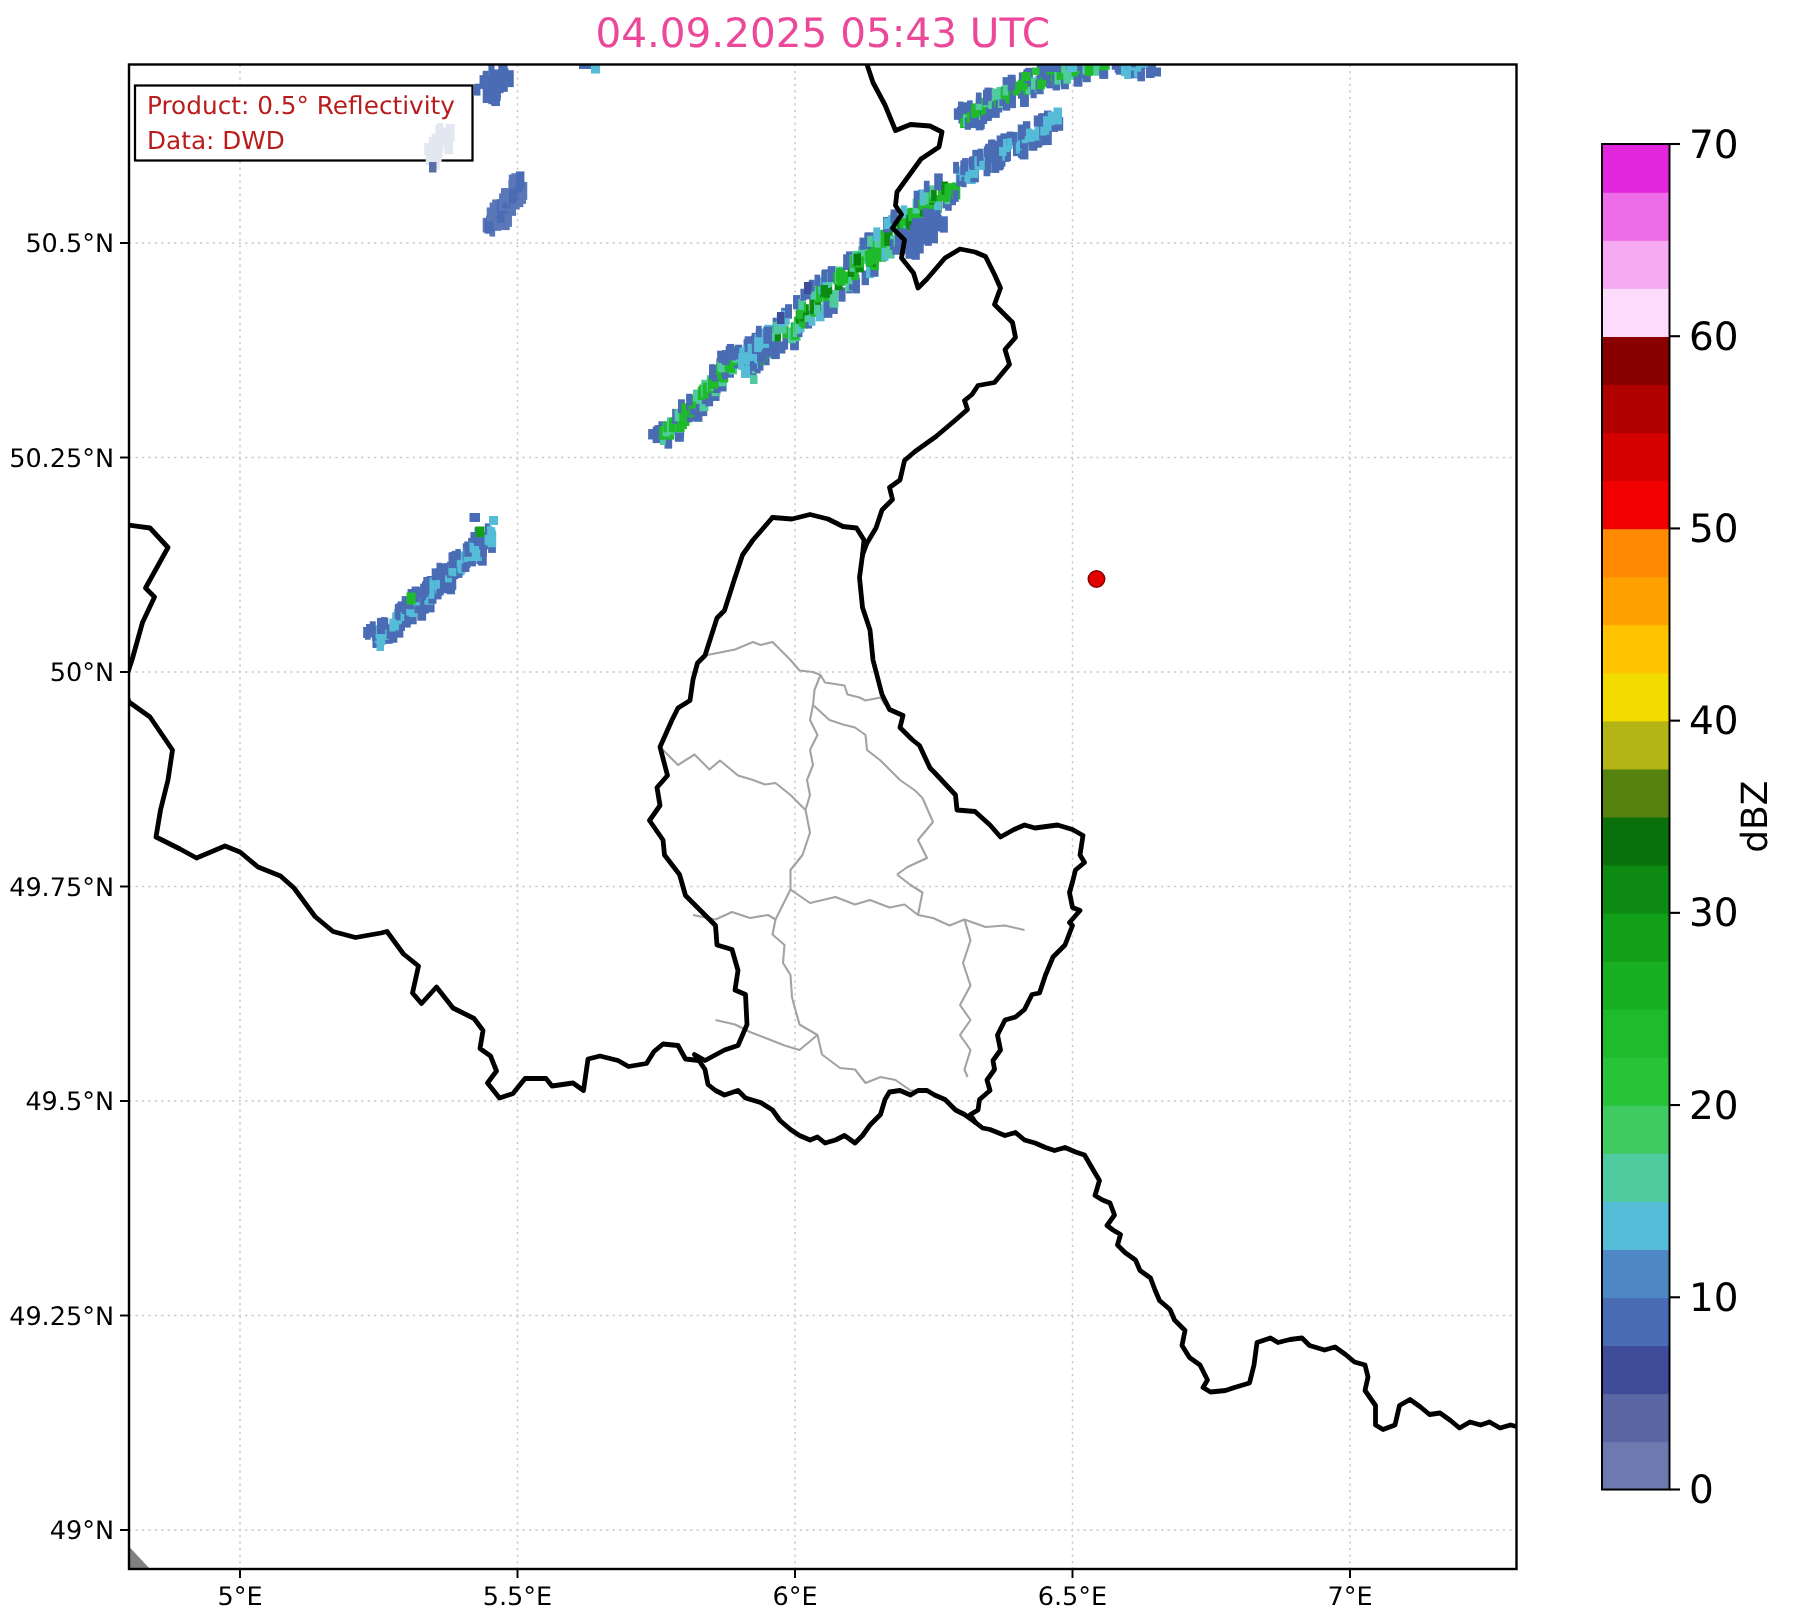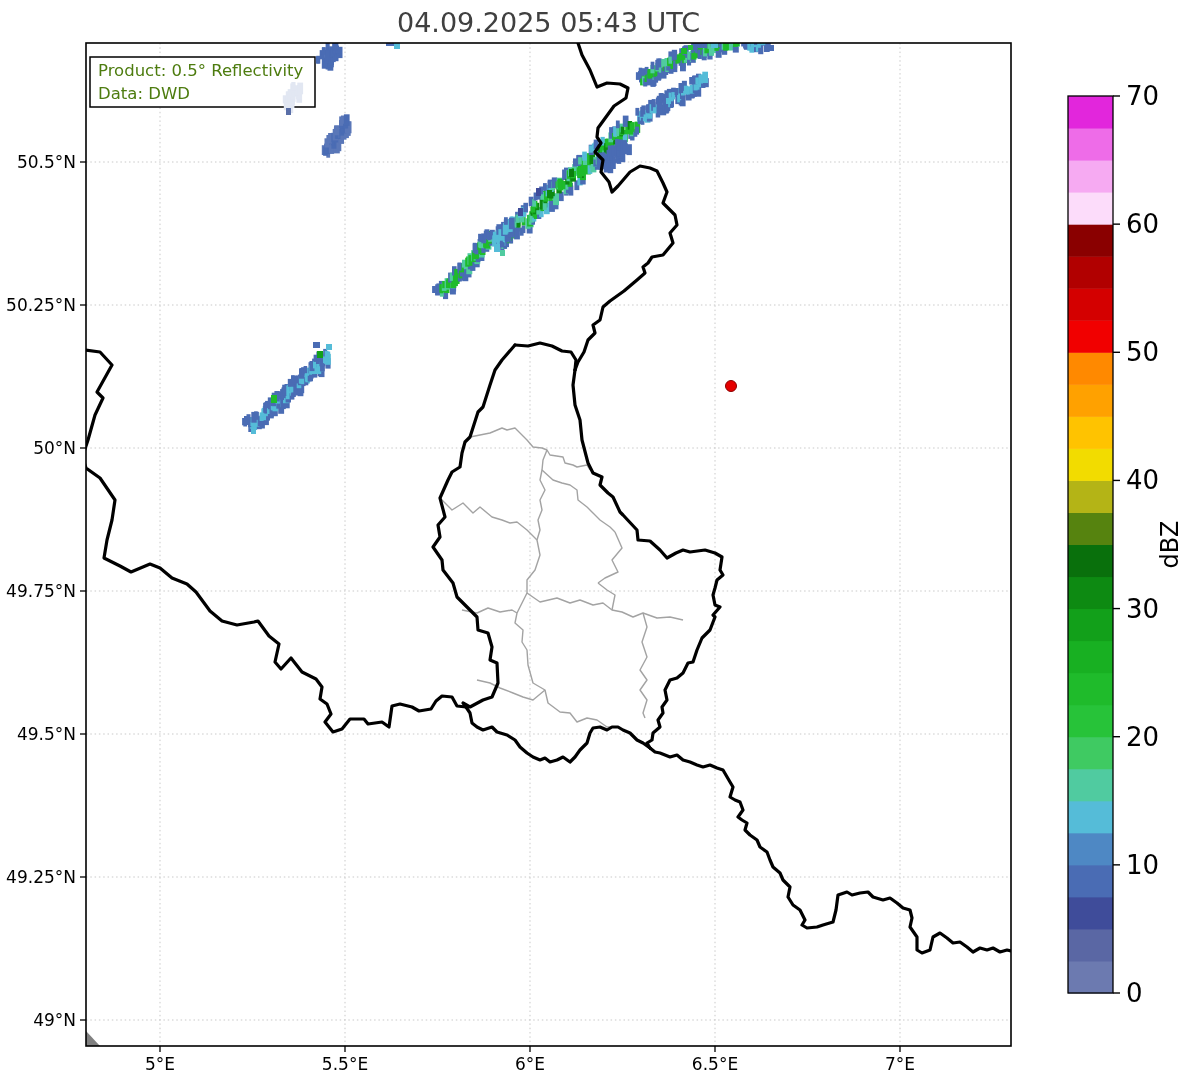--- a/index.html
+++ b/index.html
@@ -1,22 +1,22 @@
 <!DOCTYPE html>
 <html><head>
 <meta charset="utf-8">
 <style>
   html,body{margin:0;padding:0;background:#fff;}
   #figure{position:relative;width:1202px;height:1081px;background:#ffffff;
           font-family:"DejaVu Sans","Liberation Sans",sans-serif;overflow:hidden;}
   #map-svg{position:absolute;left:0;top:0;}
   #plot-title{position:absolute;left:86px;top:7px;width:925px;text-align:center;
-              font-size:27px;color:#404040;}
+              font-size:27px;color:#ec4899;}
   #product-box{position:absolute;left:90px;top:57px;font-size:16.5px;line-height:1.42;
-               color:#4d7c0f;padding:2px 9px 3px 8px;}
+               color:#b91c1c;padding:2px 9px 3px 8px;}
 </style>
 </head>
 <body>
 
 <div id="figure">
   <svg id="map-svg" width="1202" height="1081" viewBox="0 0 1202 1081">
       <defs>
         <clipPath id="mapclip">
           <rect x="86" y="43" width="925" height="1003"></rect>
         </clipPath>

